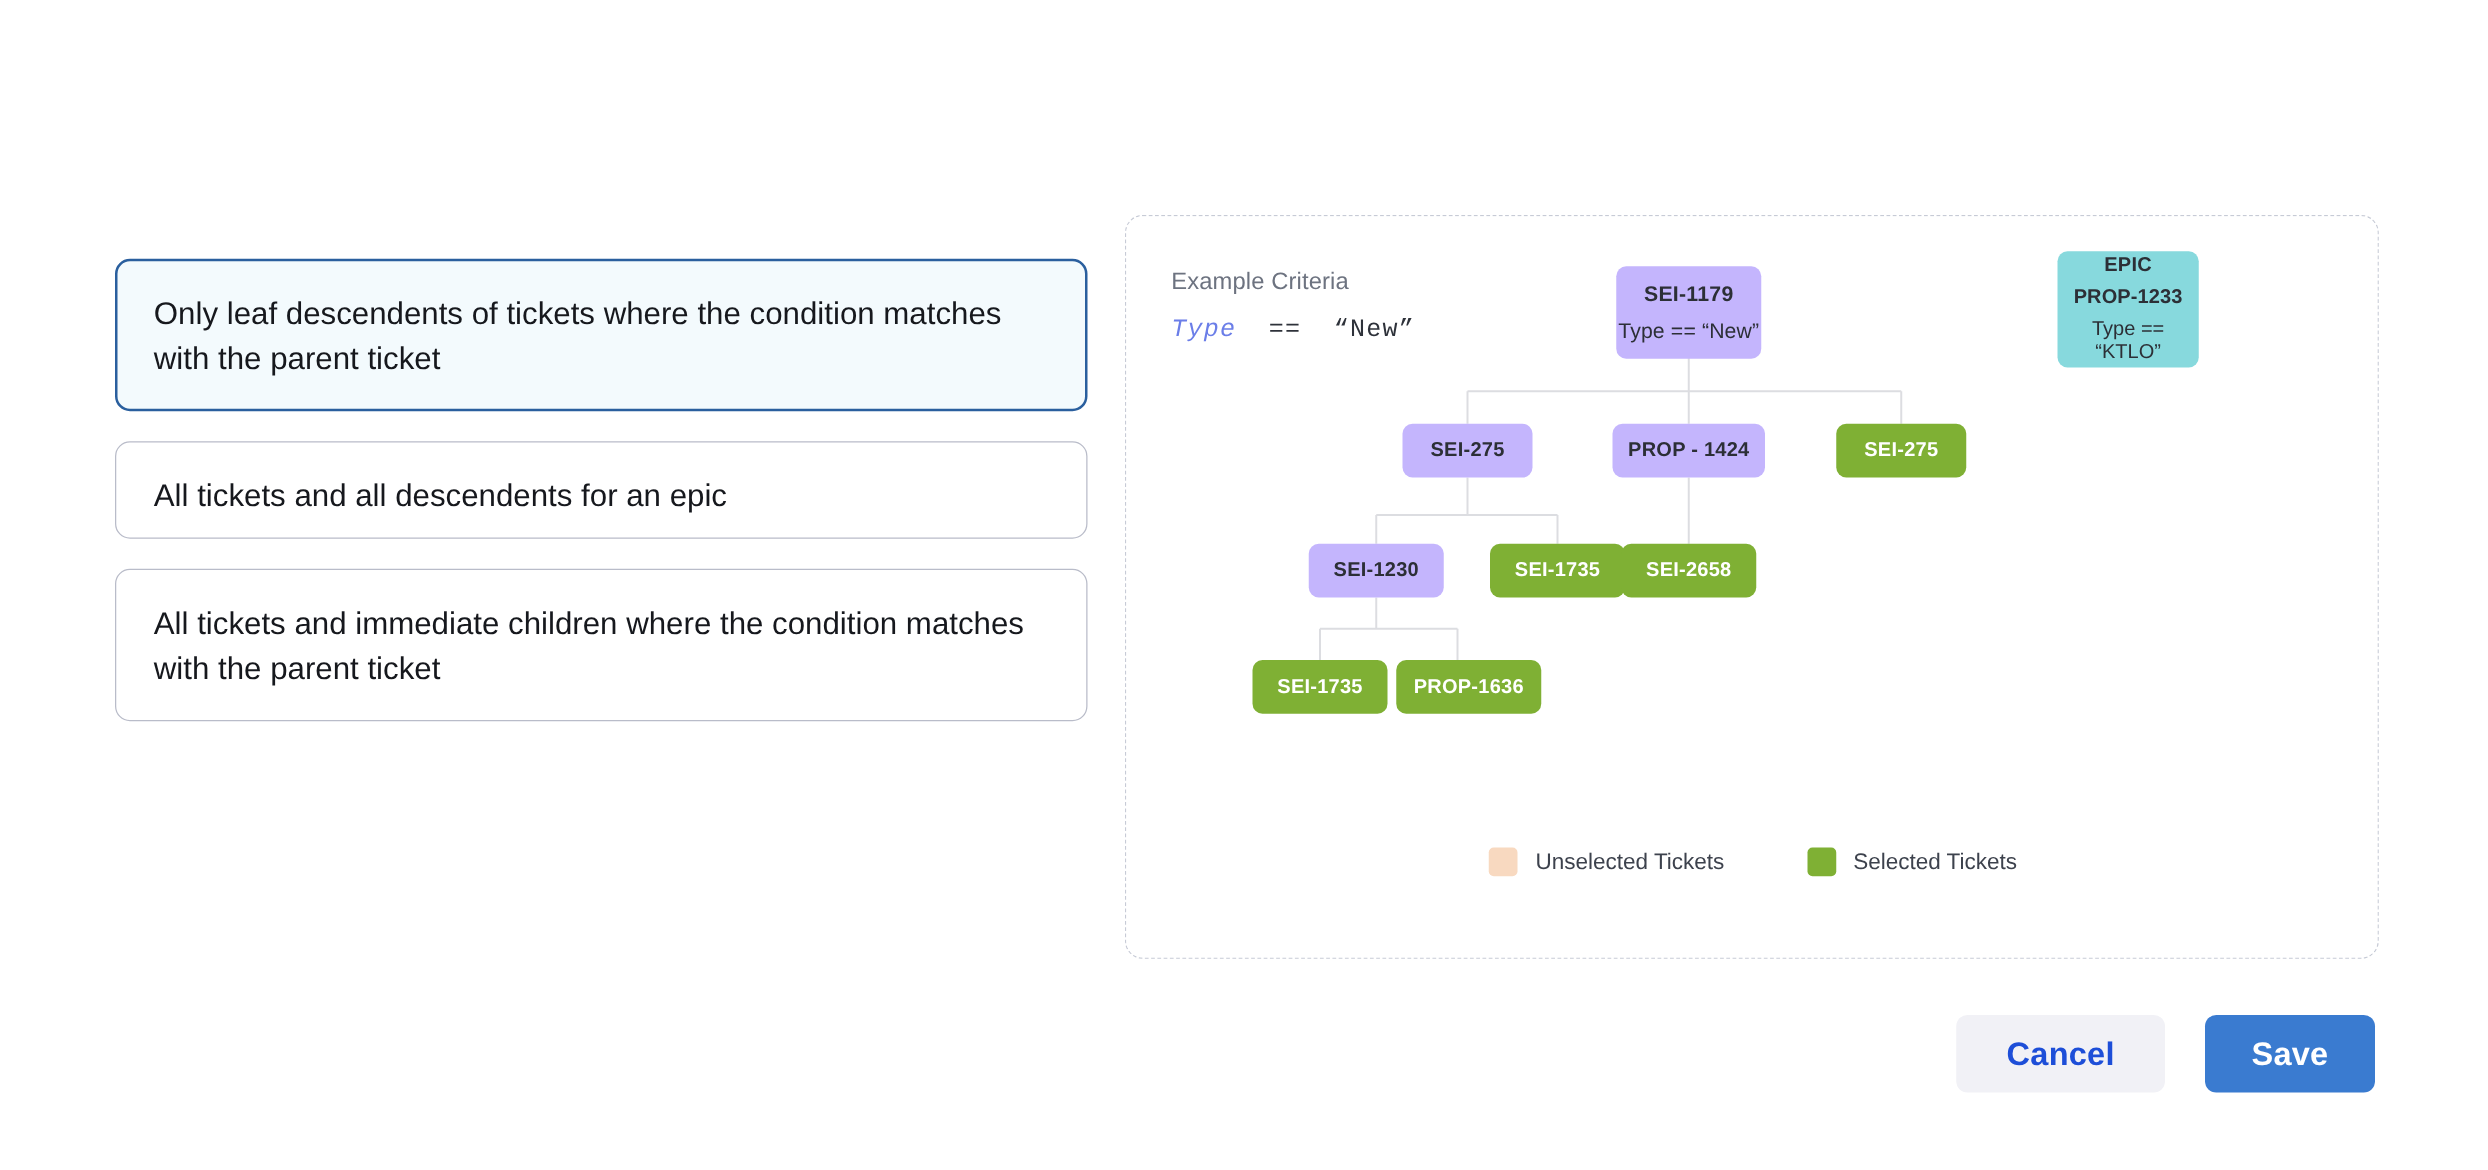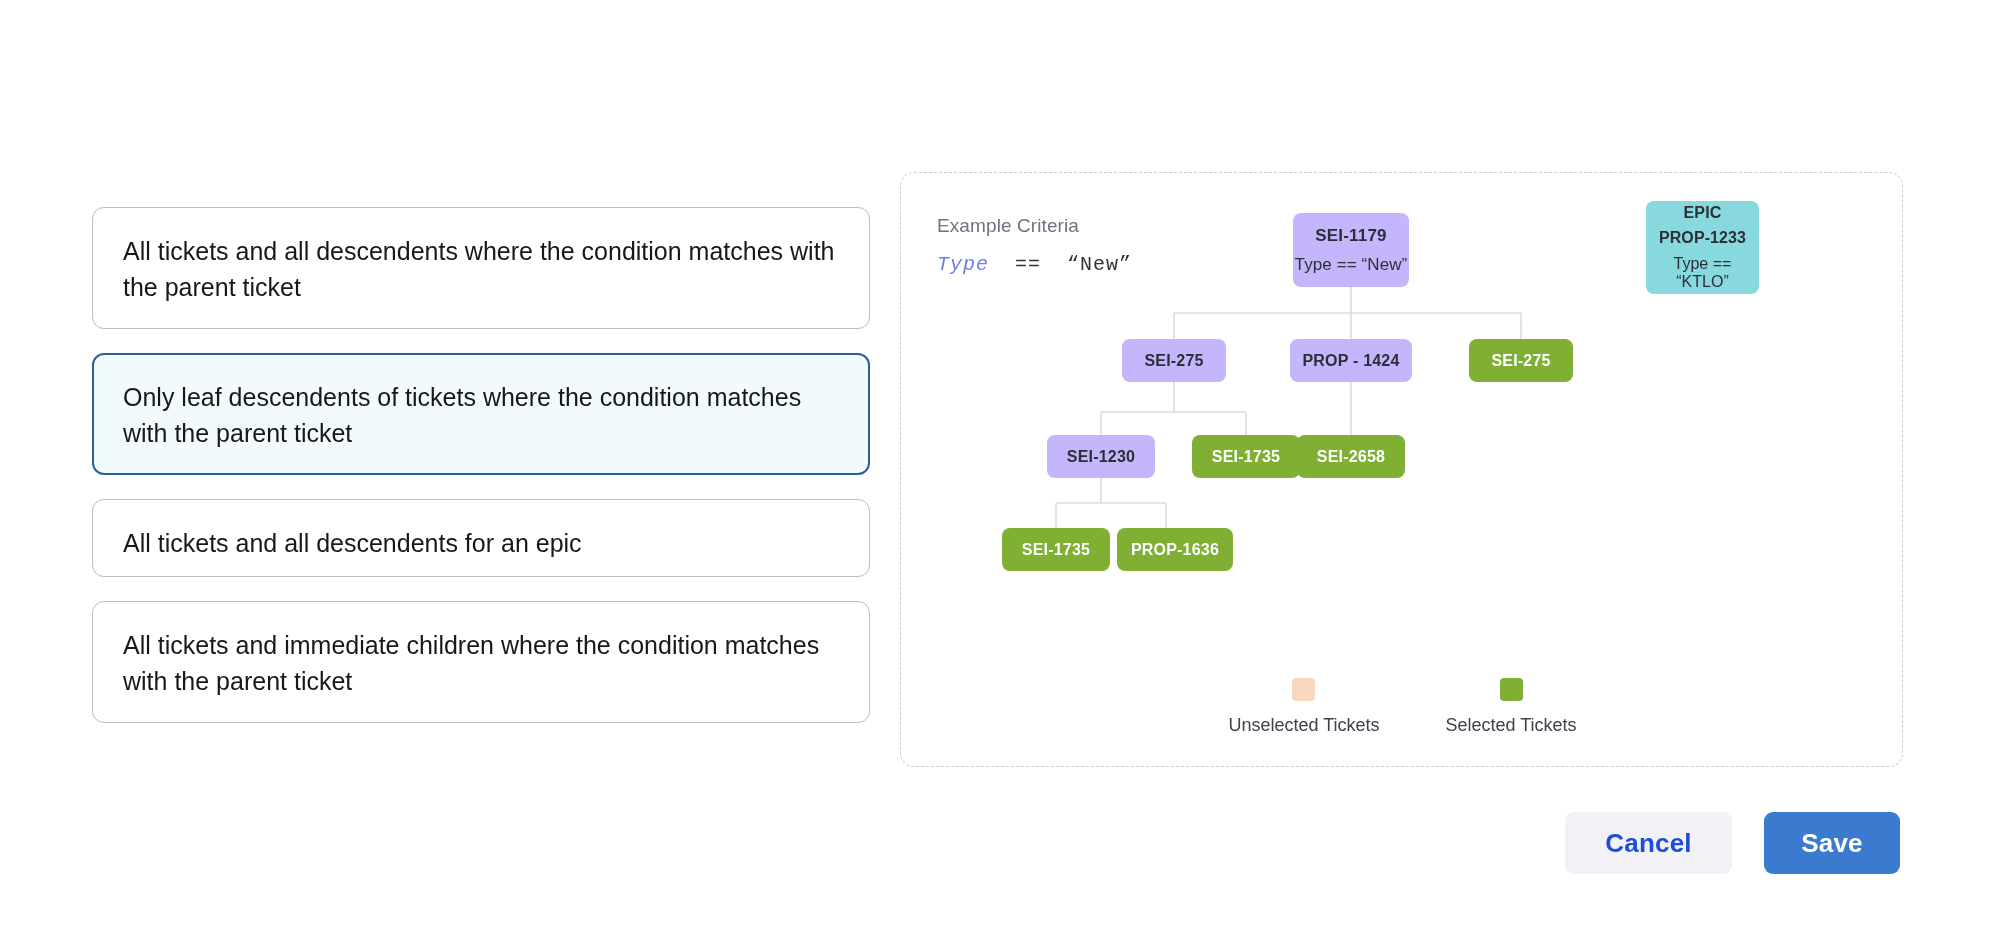--- a/index.html
+++ b/index.html
@@ -132,21 +132,21 @@
   .legend {
     position: absolute;
     left: 0;
     top: 505px;
     width: 1003px;
     display: flex;
     justify-content: center;
     align-items: center;
     gap: 66px;
   }
-  .legend-item { display: flex; align-items: center; gap: 14px; flex-direction: column; }
+  .legend-item { display: flex; align-items: center; gap: 14px; }
   .legend-swatch { width: 23px; height: 23px; border-radius: 4px; }
   .legend-swatch.unselected { background: #f8d9c0; }
   .legend-swatch.selected   { background: #7fb034; }
   .legend-text { font-size: 18px; color: #3d424d; }
 
   
   .footer {
     position: absolute;
     right: 90px;
     top: 812px;
@@ -177,23 +177,20 @@
   }
 </style>
 </head>
 <body>
 
 <div class="page">
 
 
   <div class="options">
 
-    <div class="option-card h1">
-      <div class="option-label">All tickets and all descendents where the condition matches with the parent ticket</div>
-    </div>
 
     <div class="option-card h1 selected">
       <div class="option-label">Only leaf descendents of tickets where the condition matches with the parent ticket</div>
     </div>
 
     <div class="option-card h2">
       <div class="option-label">All tickets and all descendents for an epic</div>
     </div>
 
     <div class="option-card h1">

